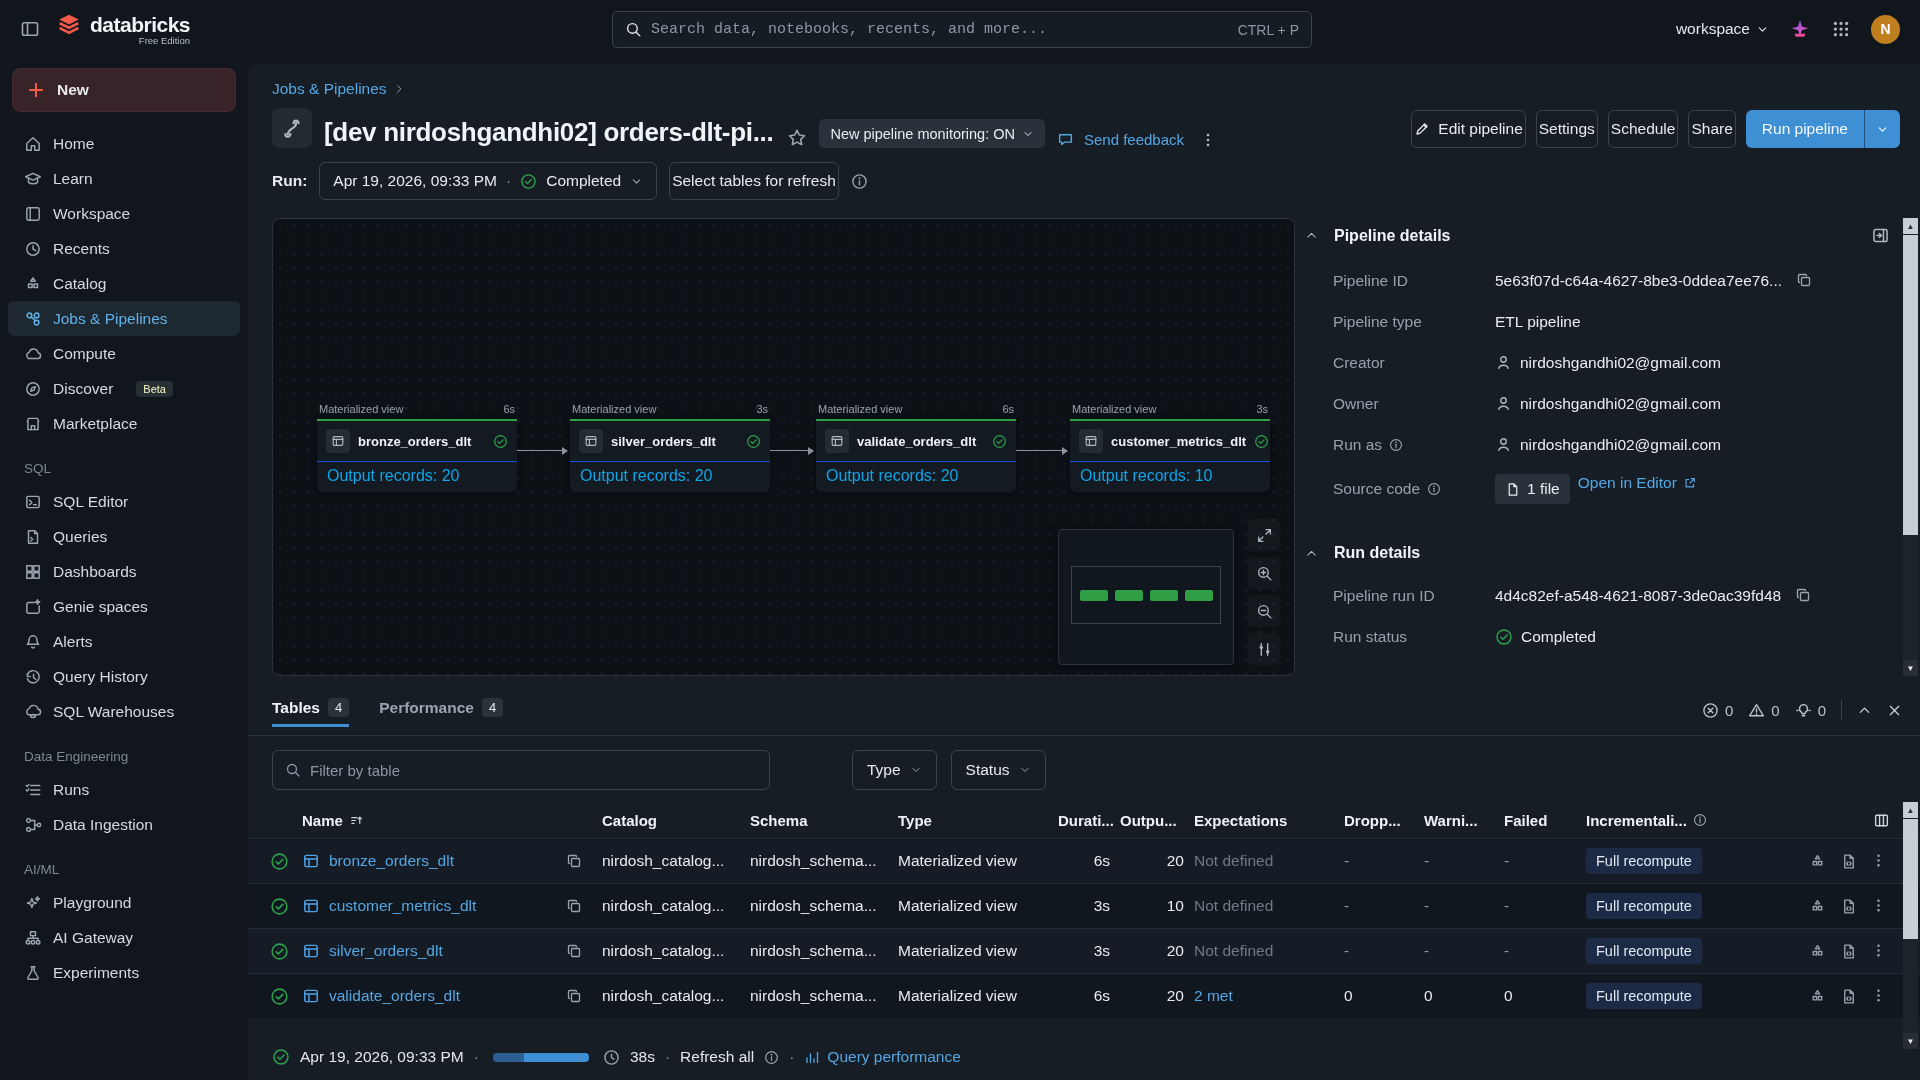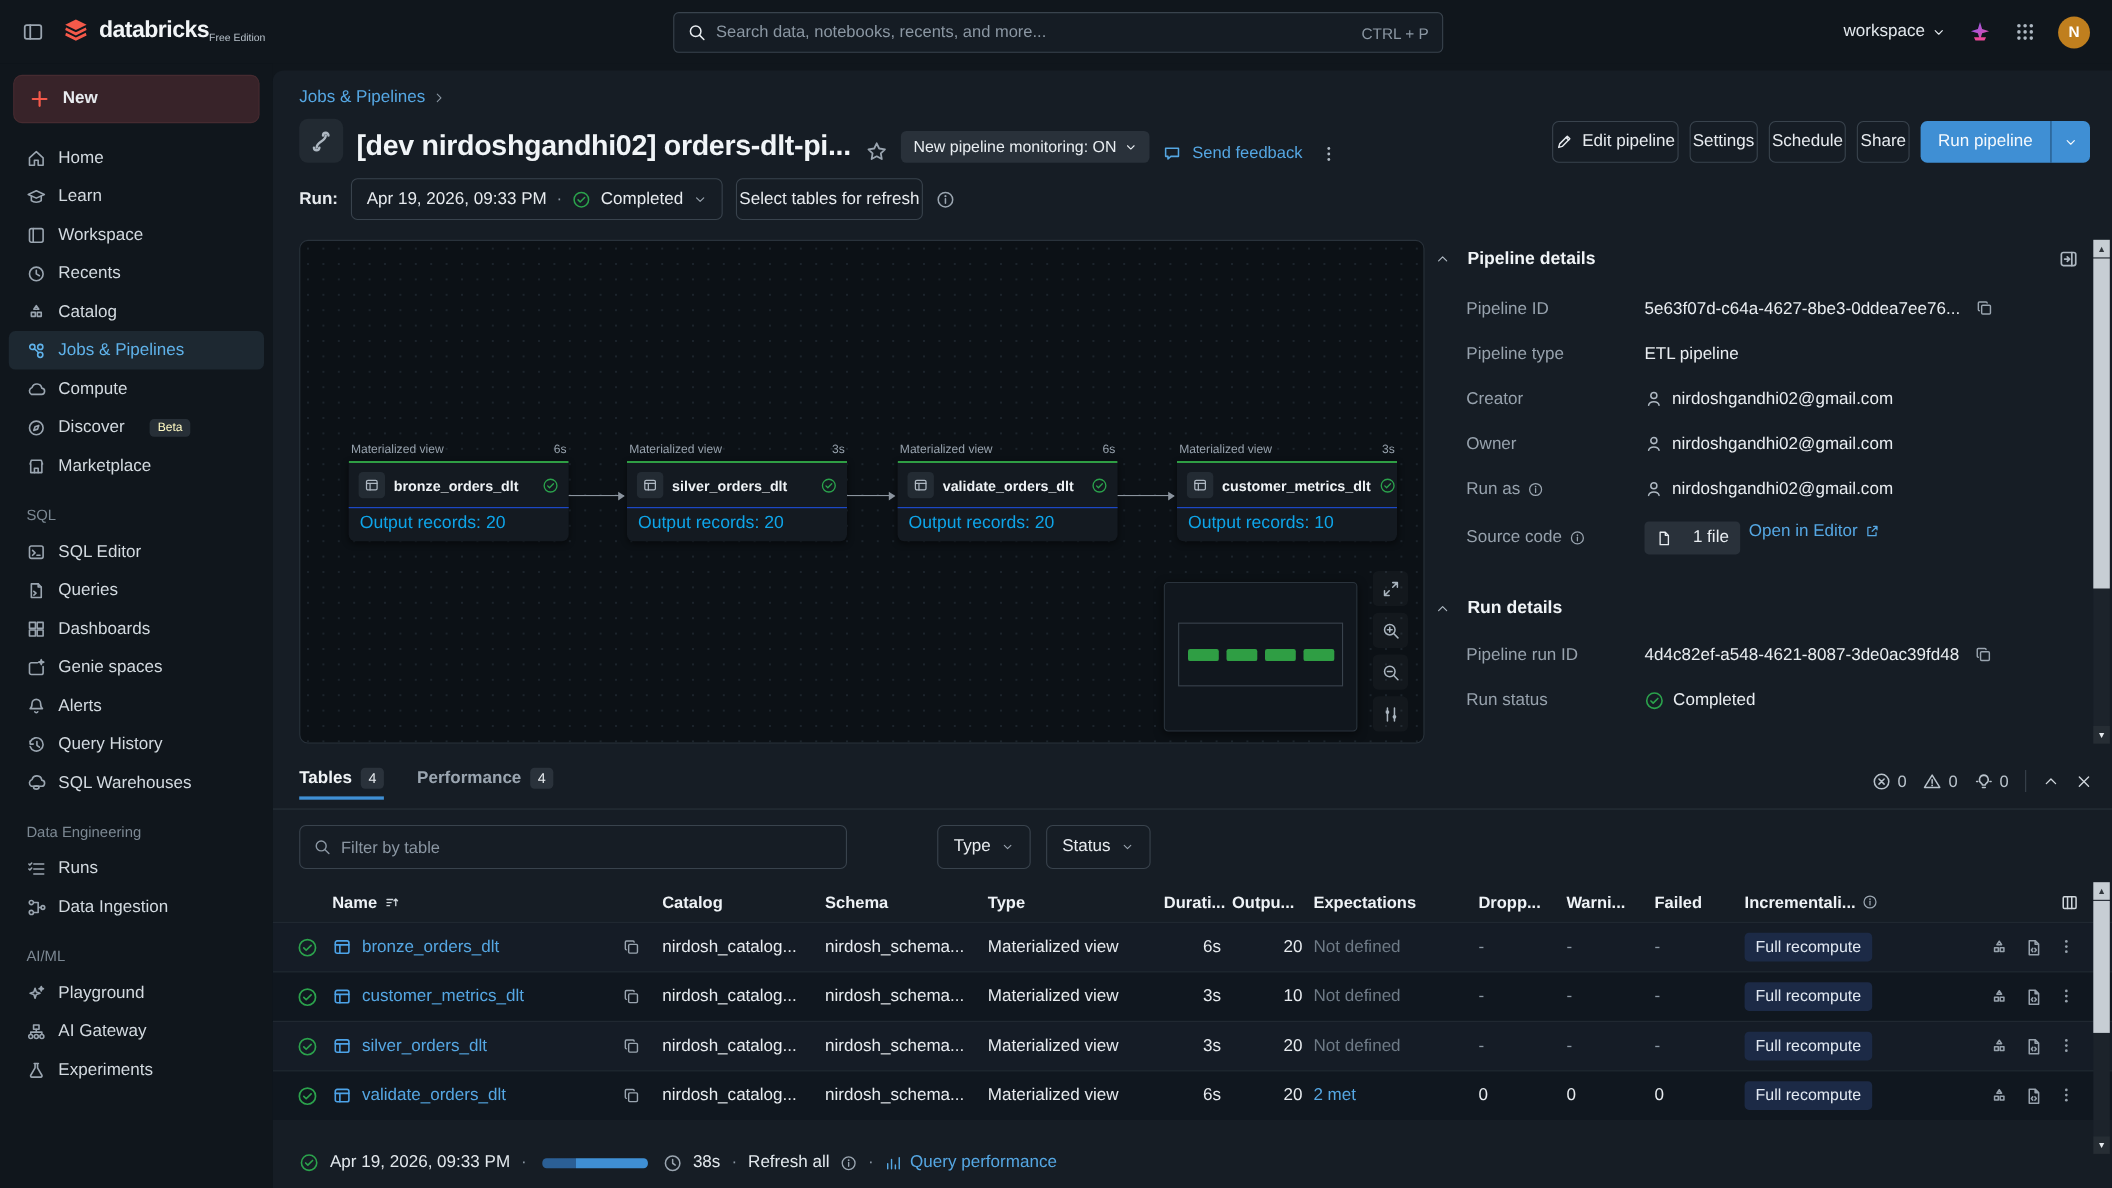--- a/index.html
+++ b/index.html
@@ -14,25 +14,25 @@
     font-family:"Liberation Sans","DejaVu Sans",sans-serif;color:var(--txt);font-size:15px;}
   svg{display:block}
   .ic{stroke:currentColor;fill:none;stroke-width:1.3;stroke-linecap:round;stroke-linejoin:round}
   .fill{fill:currentColor;stroke:none}
 
   
   .topbar{position:fixed;top:0;left:0;right:0;height:58px;display:flex;align-items:center;padding:0 20px;z-index:6;background:var(--bg0)}
   .panel-toggle{color:#9aa5b0;margin-right:16px;cursor:pointer}
   .logo{display:flex;align-items:flex-start;gap:8px}
   .logo-mark{color:var(--red)}
-  .logo-txtwrap{display:flex;flex-direction:row;align-items:flex-end}
+  .logo-txtwrap{display:flex;flex-direction:column;align-items:flex-end}
   .logo-text{font-size:21px;font-weight:bold;letter-spacing:-.5px;color:#f2f5f7}
   .logo-sub{font-size:9.5px;color:#b6c0c9;margin-top:-2px}
   .search{position:absolute;left:612px;top:11px;width:700px;height:37px;background:#151c24;border:1px solid var(--line2);border-radius:5px;display:flex;align-items:center;padding:0 12px;gap:9px}
-  .search input{flex:1;background:transparent;border:none;outline:none;color:var(--txt);font-size:15px;font-family:Liberation Sans, sans-serif}
+  .search input{flex:1;background:transparent;border:none;outline:none;color:var(--txt);font-size:15px;font-family:Liberation Mono, monospace}
   .search input::placeholder{color:#8b97a3}
   .kbd{color:#8b97a3;font-size:14px}
   .top-right{margin-left:auto;display:flex;align-items:center;gap:20px}
   .wsp{display:flex;align-items:center;gap:6px;color:#e2e8ed;font-size:15.5px;cursor:pointer}
   .avatar{width:29px;height:29px;border-radius:50%;background:#c07f1e;color:#fff;display:flex;align-items:center;justify-content:center;font-size:14px;font-weight:bold}
 
   
   .sidebar{position:fixed;top:58px;left:0;bottom:0;width:248px;background:var(--bg0);padding:4px 0;overflow:hidden}
   .new-btn{margin:6px 12px 14px 12px;height:44px;border-radius:8px;background:#382329;border:1px solid #462b30;display:flex;align-items:center;gap:12px;padding:0 14px;cursor:pointer}
   .new-btn .plus{color:var(--red)}
@@ -91,21 +91,21 @@
   .dt-head{display:flex;align-items:center;gap:16px;margin-top:8px}
   .dt-title{font-weight:bold;font-size:16px;color:#f0f4f7}
   .caret{color:#aeb8c2;cursor:pointer}
   .dt-open{margin-left:auto;color:#aeb8c2;cursor:pointer}
   .dt-rows{margin-top:24px;margin-left:28px}
   .dt-row{display:flex;align-items:center;margin-bottom:17px;min-height:24px}
   .dt-label{width:162px;color:#97a2ad;display:flex;align-items:center;gap:7px;flex:none}
   .dt-val{color:#e9edf1;display:flex;align-items:flex-start;gap:8px}
   .copy{color:#9aa5b0;cursor:pointer;margin-left:6px}
   .person{color:#aeb8c2}
-  .chip-file{background:var(--chip);border-radius:4px;height:30px;display:flex;align-items:center;gap:19px;padding:0 10px;color:#e8edf1;cursor:pointer}
+  .chip-file{background:var(--chip);border-radius:4px;height:30px;display:flex;align-items:center;gap:7px;padding:0 10px;color:#e8edf1;cursor:pointer}
   .link{color:var(--link);display:flex;align-items:center;gap:6px;cursor:pointer}
   .dt-head.run{margin-top:40px}
   .vscroll{position:absolute;top:0;bottom:0;right:2px;width:15px;background:#1c232b}
   .sb-btn{height:16px;display:flex;align-items:center;justify-content:center;font-size:8px;background:#c7ced4;color:#30363c}
   .sb-btn.dark{background:#262d34;color:#e7ebef;position:absolute;bottom:0;left:0;right:0}
   .sb-thumb{background:#c7ced4;margin-top:1px}
   .details .sb-thumb{height:300px}
 
   
   .bottom{flex:1;display:flex;flex-direction:column;margin-top:22px;min-height:0}

